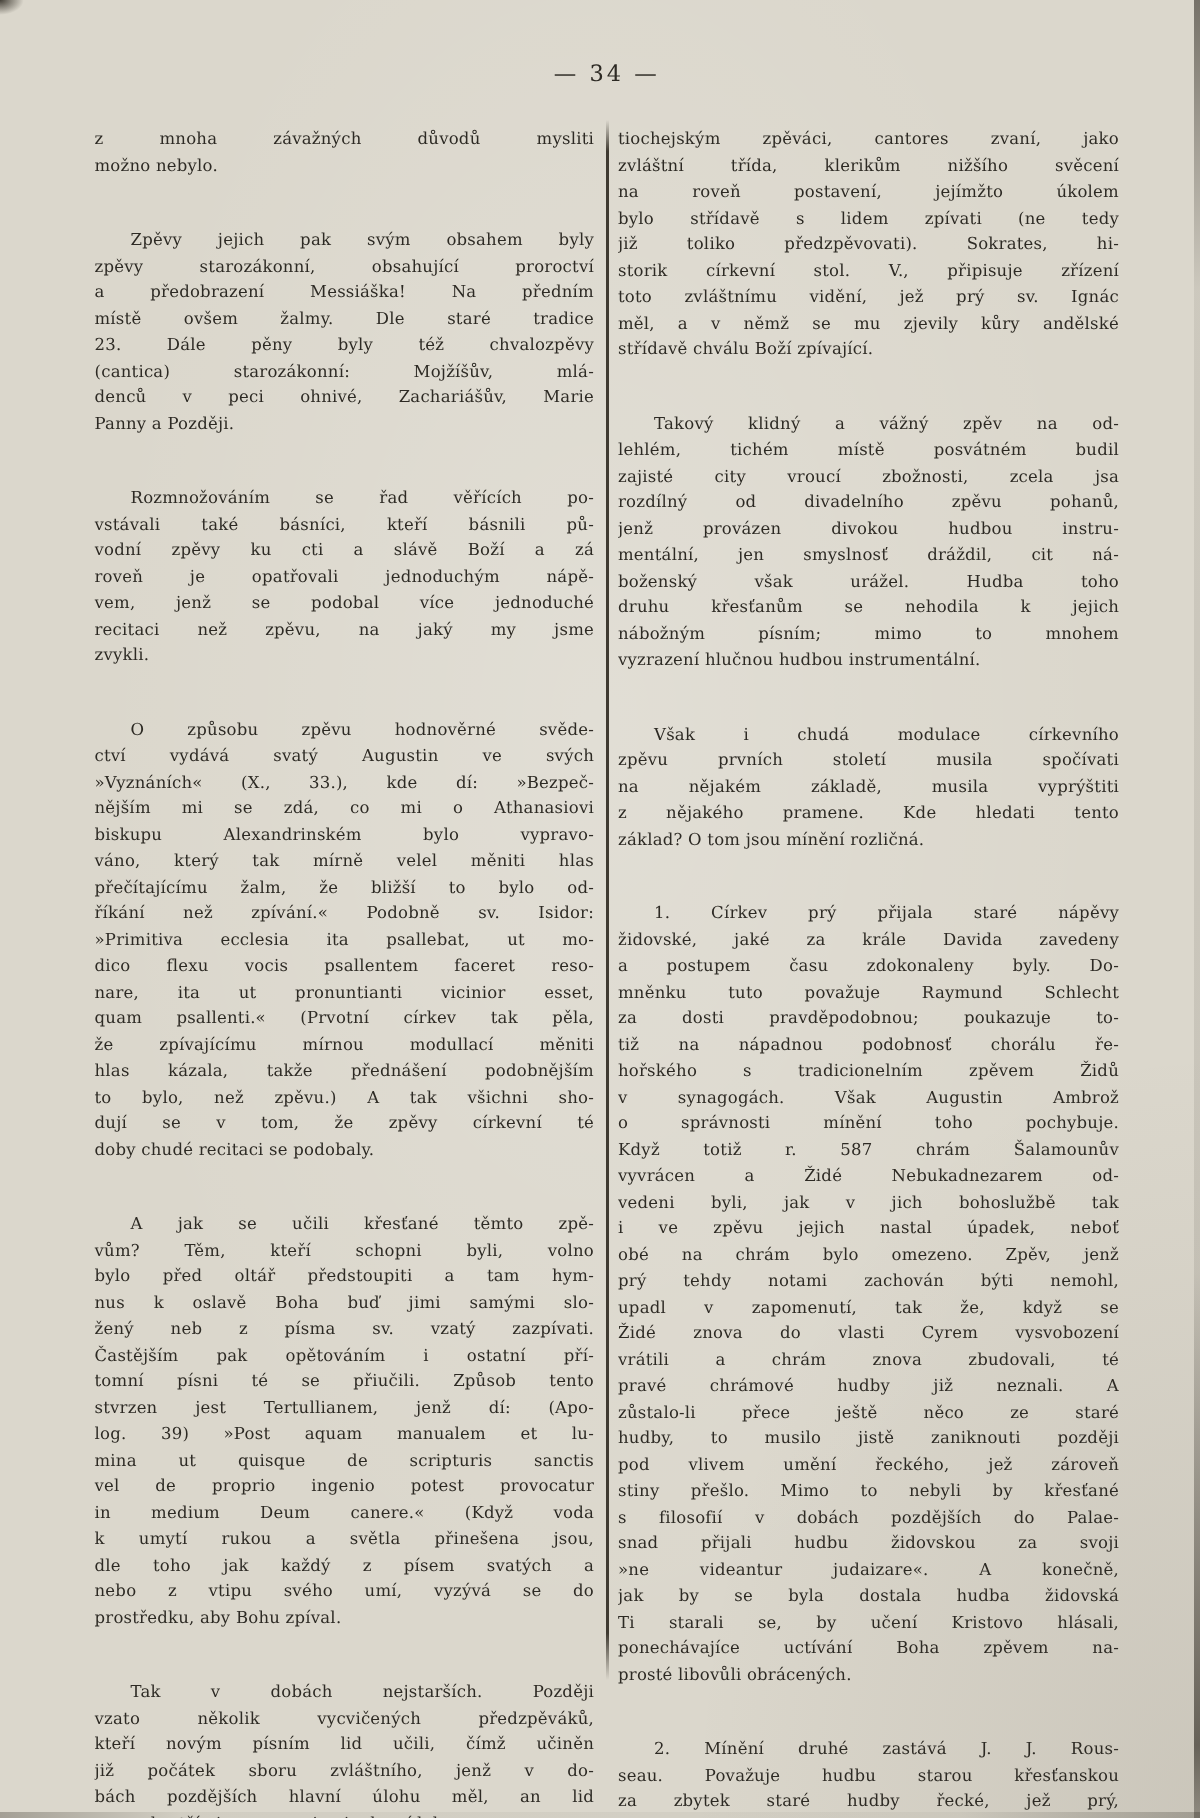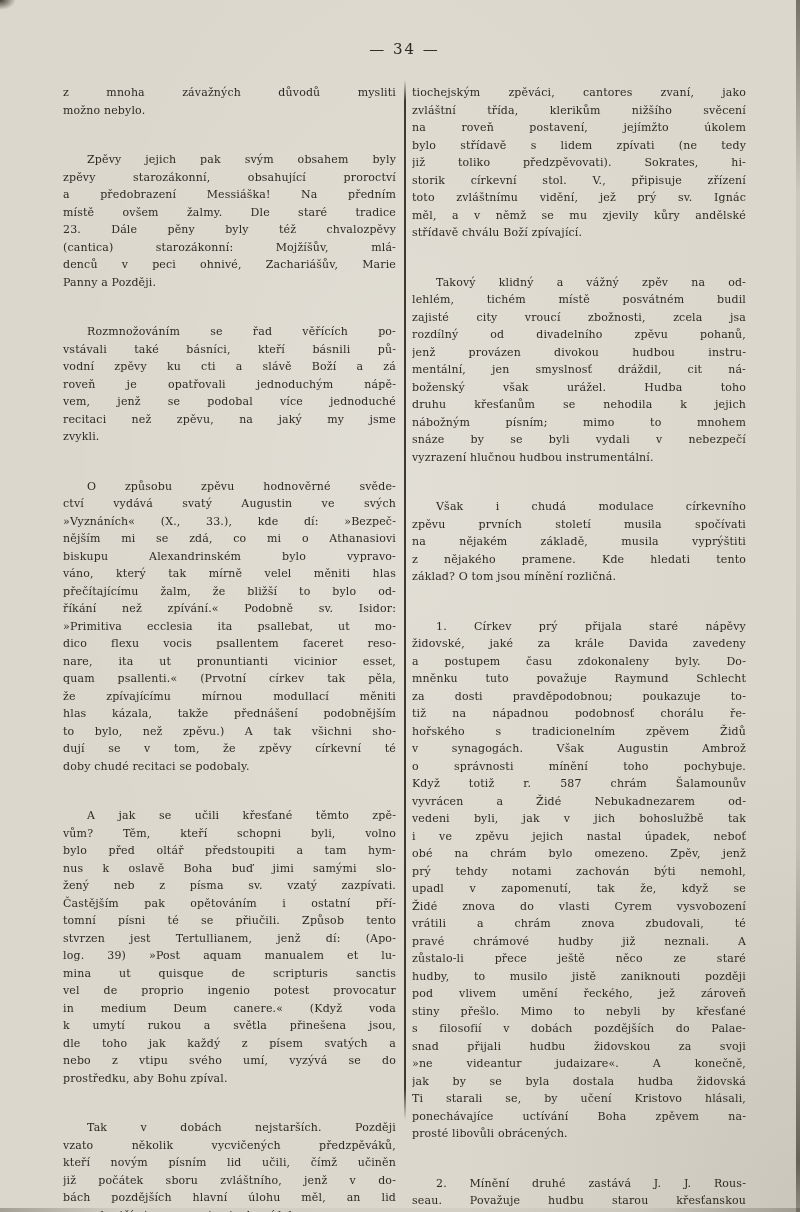--- a/index.html
+++ b/index.html
@@ -156,21 +156,20 @@
         <div class="para">
           <div class="line first">Takový klidný a vážný zpěv na od-</div>
           <div class="line">lehlém, tichém místě posvátném budil</div>
           <div class="line">zajisté city vroucí zbožnosti, zcela jsa</div>
           <div class="line">rozdílný od divadelního zpěvu pohanů,</div>
           <div class="line">jenž provázen divokou hudbou instru-</div>
           <div class="line">mentální, jen smyslnosť dráždil, cit ná-</div>
           <div class="line">boženský však urážel. Hudba toho</div>
           <div class="line">druhu křesťanům se nehodila k jejich</div>
           <div class="line">nábožným písním; mimo to mnohem</div>
-          <div class="line">snáze by se byli vydali v nebezpečí</div>
           <div class="line lastline">vyzrazení hlučnou hudbou instrumentální.</div>
         </div>
         <div class="para">
           <div class="line first">Však i chudá modulace církevního</div>
           <div class="line">zpěvu prvních století musila spočívati</div>
           <div class="line">na nějakém základě, musila vyprýštiti</div>
           <div class="line">z nějakého pramene. Kde hledati tento</div>
           <div class="line lastline">základ? O tom jsou mínění rozličná.</div>
         </div>
         <div class="para">

